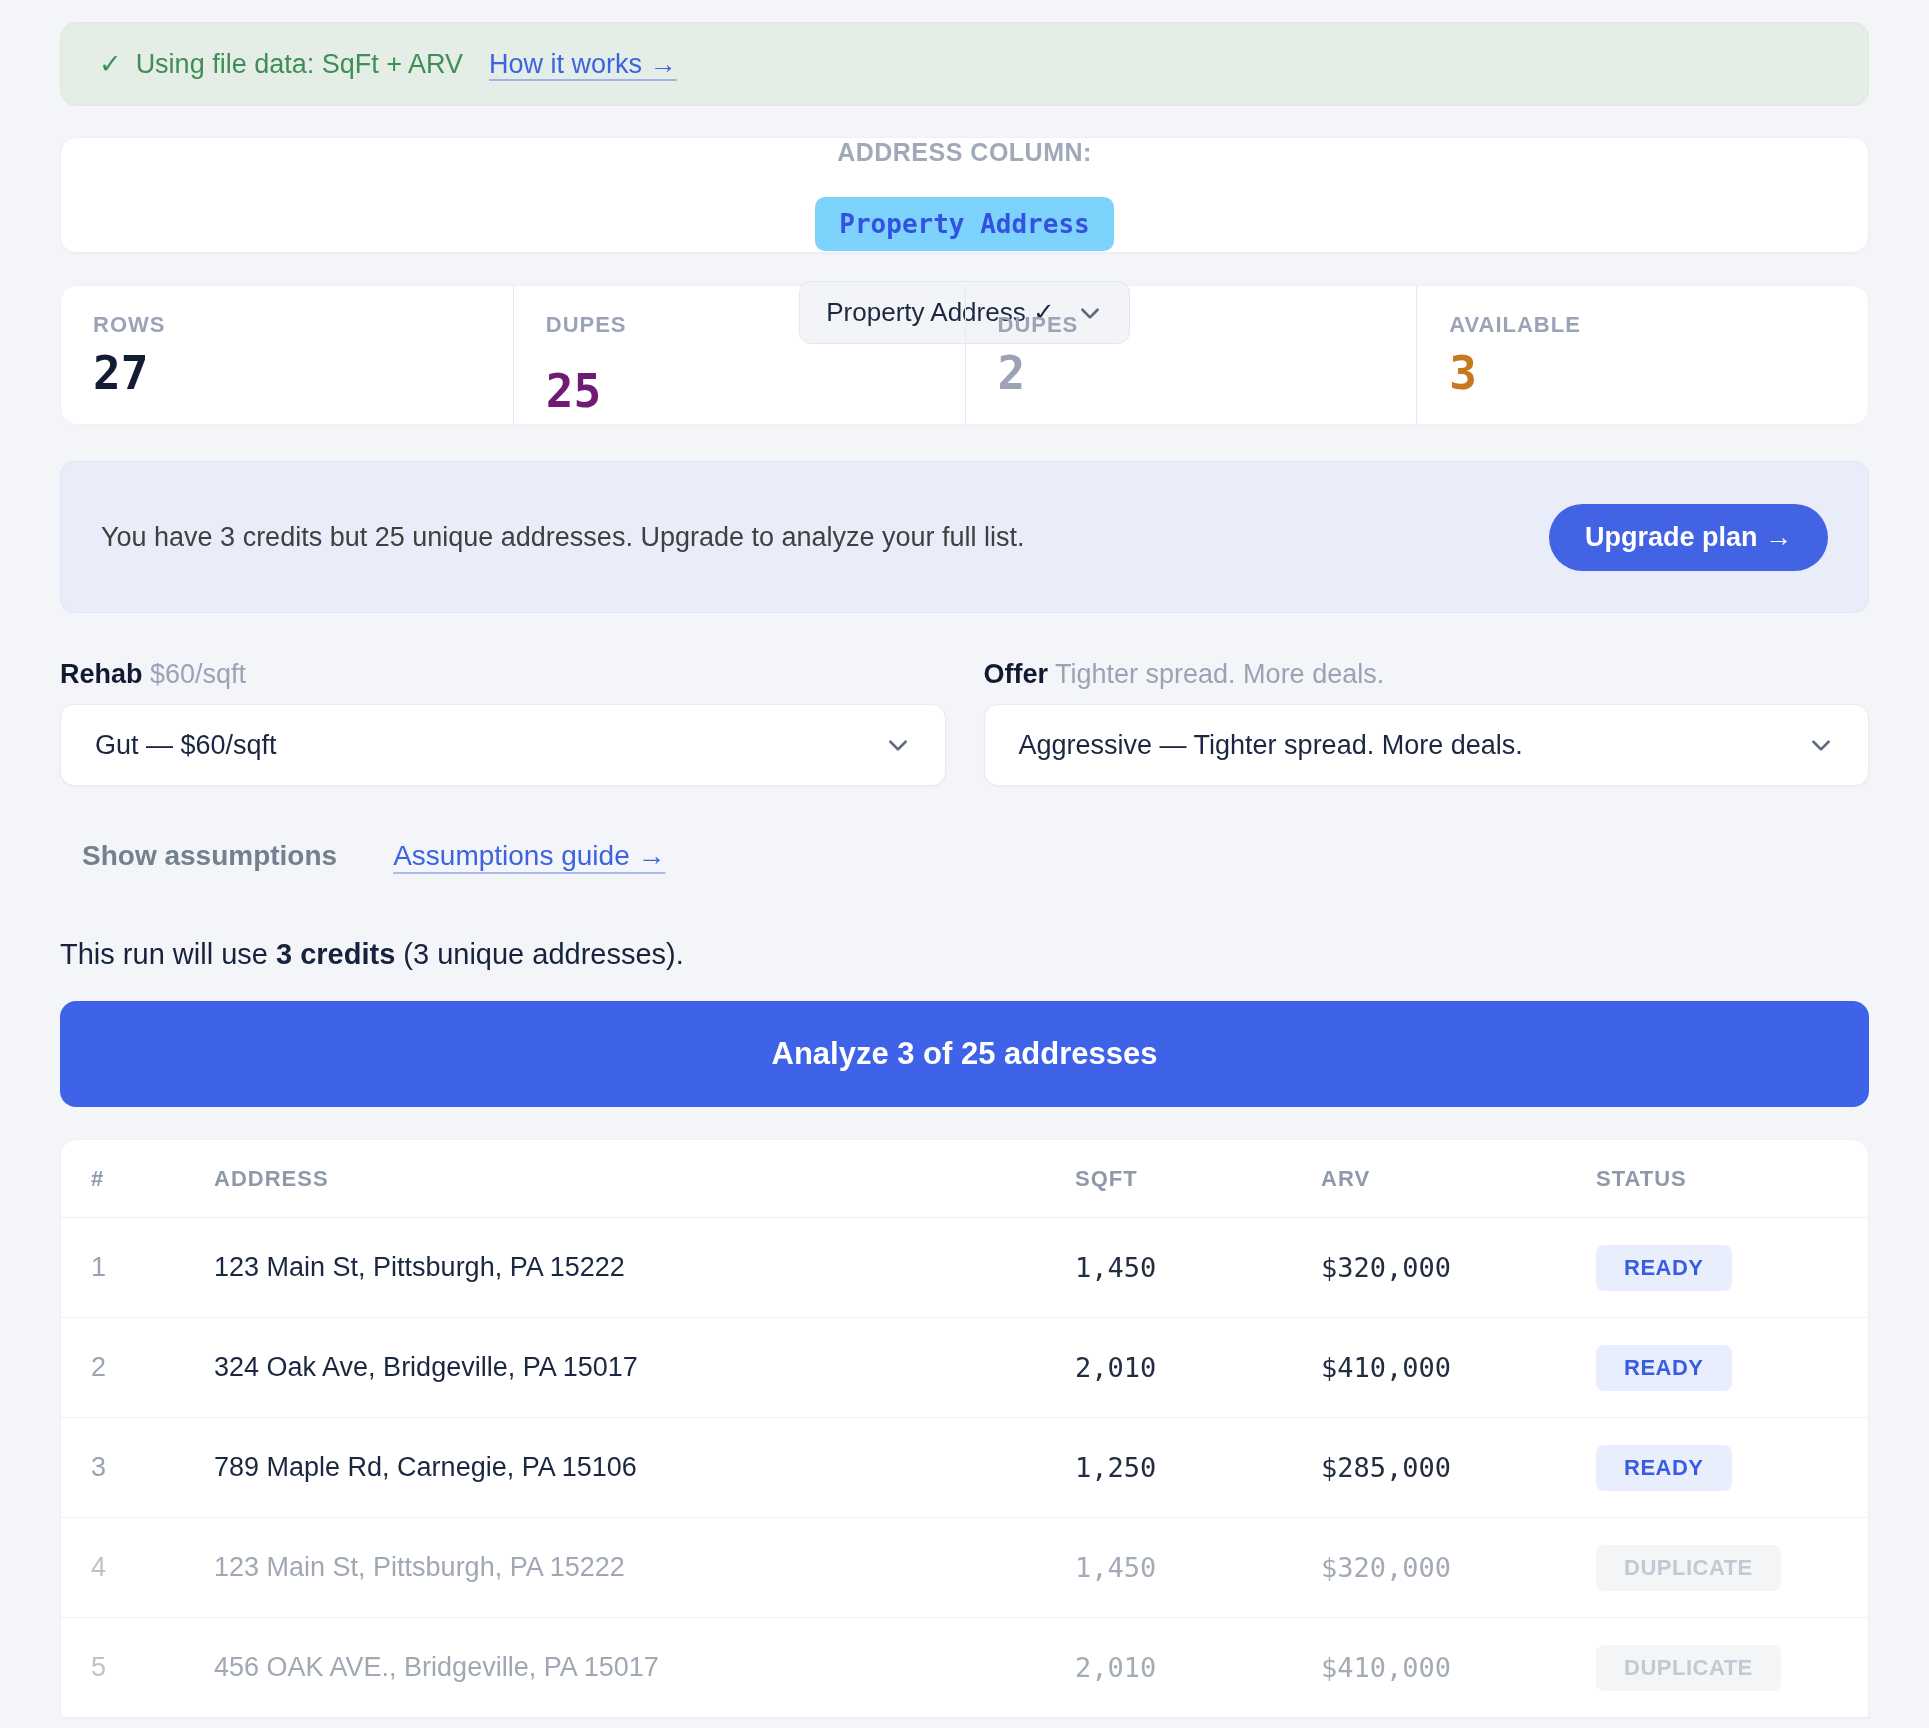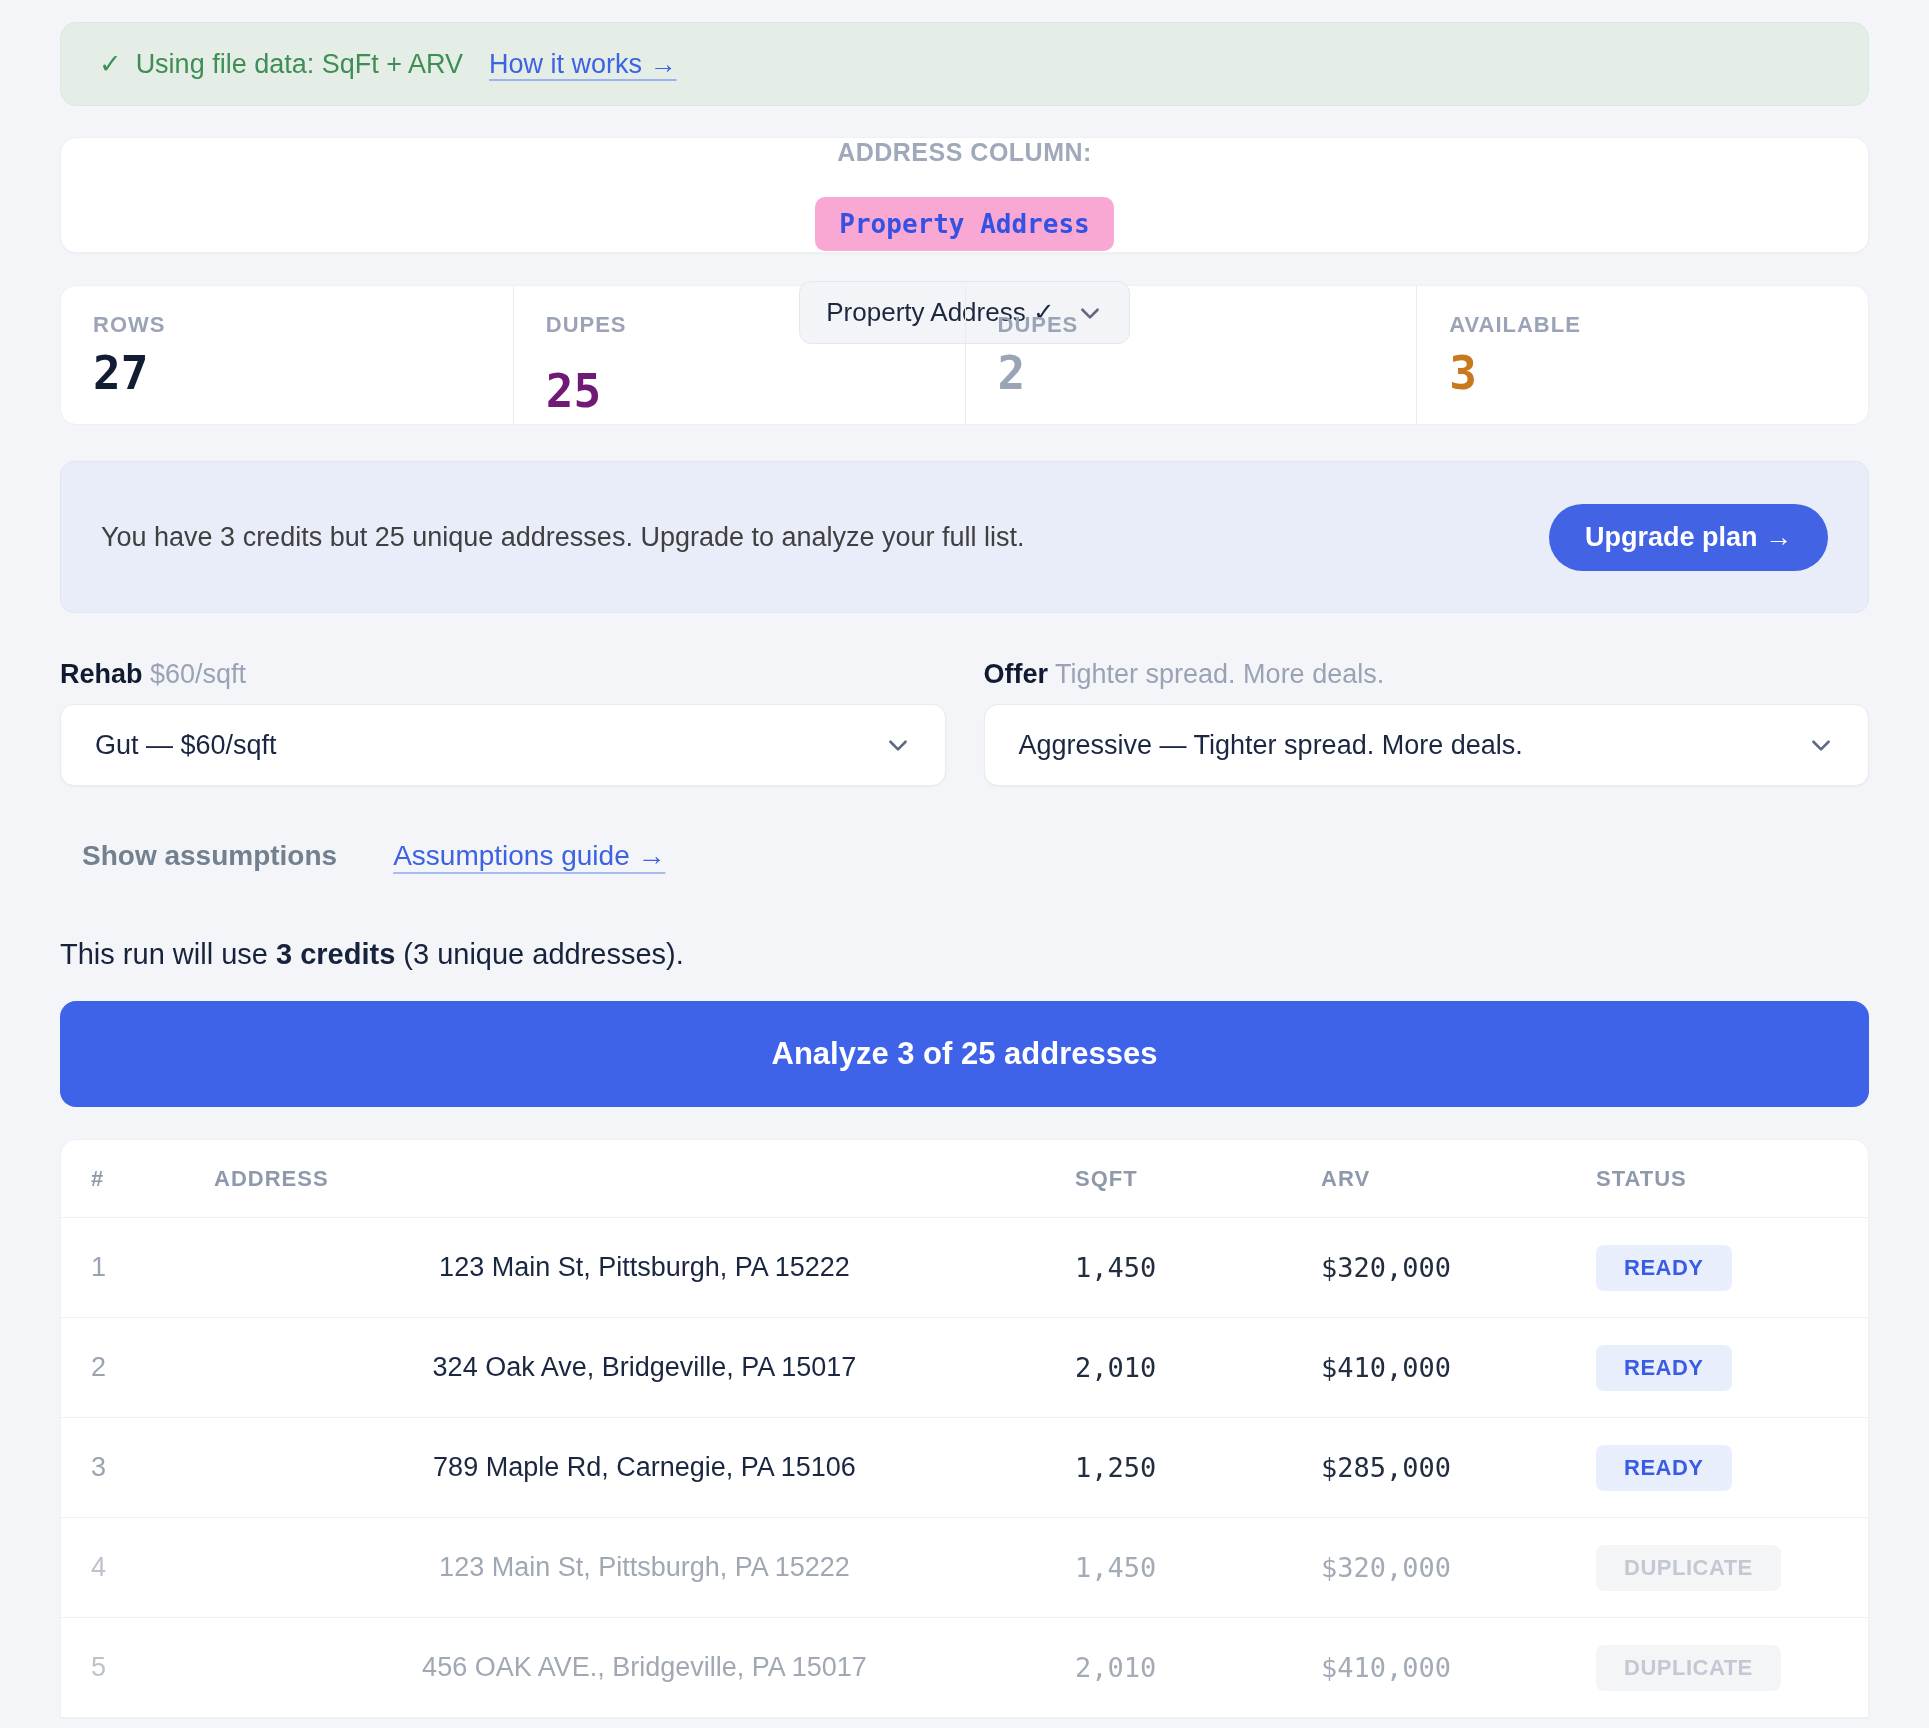--- a/index.html
+++ b/index.html
@@ -26,21 +26,21 @@
 
   
   .addr-card {
     background:#ffffff; border:1px solid #eef0f4; border-radius:16px;
     height:116px; display:flex; align-items:center; gap:30px; padding:0 40px;
     margin-bottom:32px; box-shadow:0 1px 2px rgba(20,30,60,.03);flex-direction:column;
   }
   .addr-label { color:#a0a9ba; font-size:25px; font-weight:700; letter-spacing:.5px; }
   .addr-badge {
     font-family:"DejaVu Sans Mono", monospace; font-weight:700; font-size:26px;
-    color:#3351e2; background:#f9a8d4; border-radius:10px; padding:12px 24px;
+    color:#3351e2; background:#7dd3fc; border-radius:10px; padding:12px 24px;
   }
   .addr-select {
     background:#f3f4f7; border:1px solid #e4e7ec; border-radius:12px;
     display:flex; align-items:center; gap:22px; padding:15px 26px;
     font-size:26px; color:#1c2840; cursor:pointer;
   }
   .chev { width:26px; height:26px; stroke:#5d6a80; stroke-width:2.4; fill:none; stroke-linecap:round; stroke-linejoin:round; }
 
   
   .stats {
@@ -102,21 +102,21 @@
     border-radius:16px 16px 0 0; overflow:hidden;
   }
   .trow {
     display:grid; grid-template-columns:123px 861px 246px 275px 1fr;
     align-items:center; padding:0 30px;
   }
   .thead { height:78px; border-bottom:1px solid #edeff3; }
   .thead > div { color:#8e99ab; font-size:22px; font-weight:700; letter-spacing:1px; }
   .tr { height:100px; border-bottom:1px solid #eef1f4; }
   .cell-idx { color:#9aa3b2; font-size:27px; }
-  .cell-addr { color:#1b2740; font-size:27px;text-align:center; }
+  .cell-addr { color:#1b2740; font-size:27px; }
   .cell-num { font-family:"DejaVu Sans Mono", monospace; font-size:27px; color:#222d40; }
   .badge {
     display:inline-block; font-size:22px; font-weight:700; letter-spacing:.5px;
     padding:10px 28px; border-radius:8px;
   }
   .badge.ready { color:#3a5ce2; background:#e9eefc; }
   .badge.dup { color:#c2c9d3; background:#f3f5f7; }
   .tr.muted .cell-idx { color:#bcc3cd; }
   .tr.muted .cell-addr { color:#a0a8b4; }
   .tr.muted .cell-num { color:#a3abb6; }

